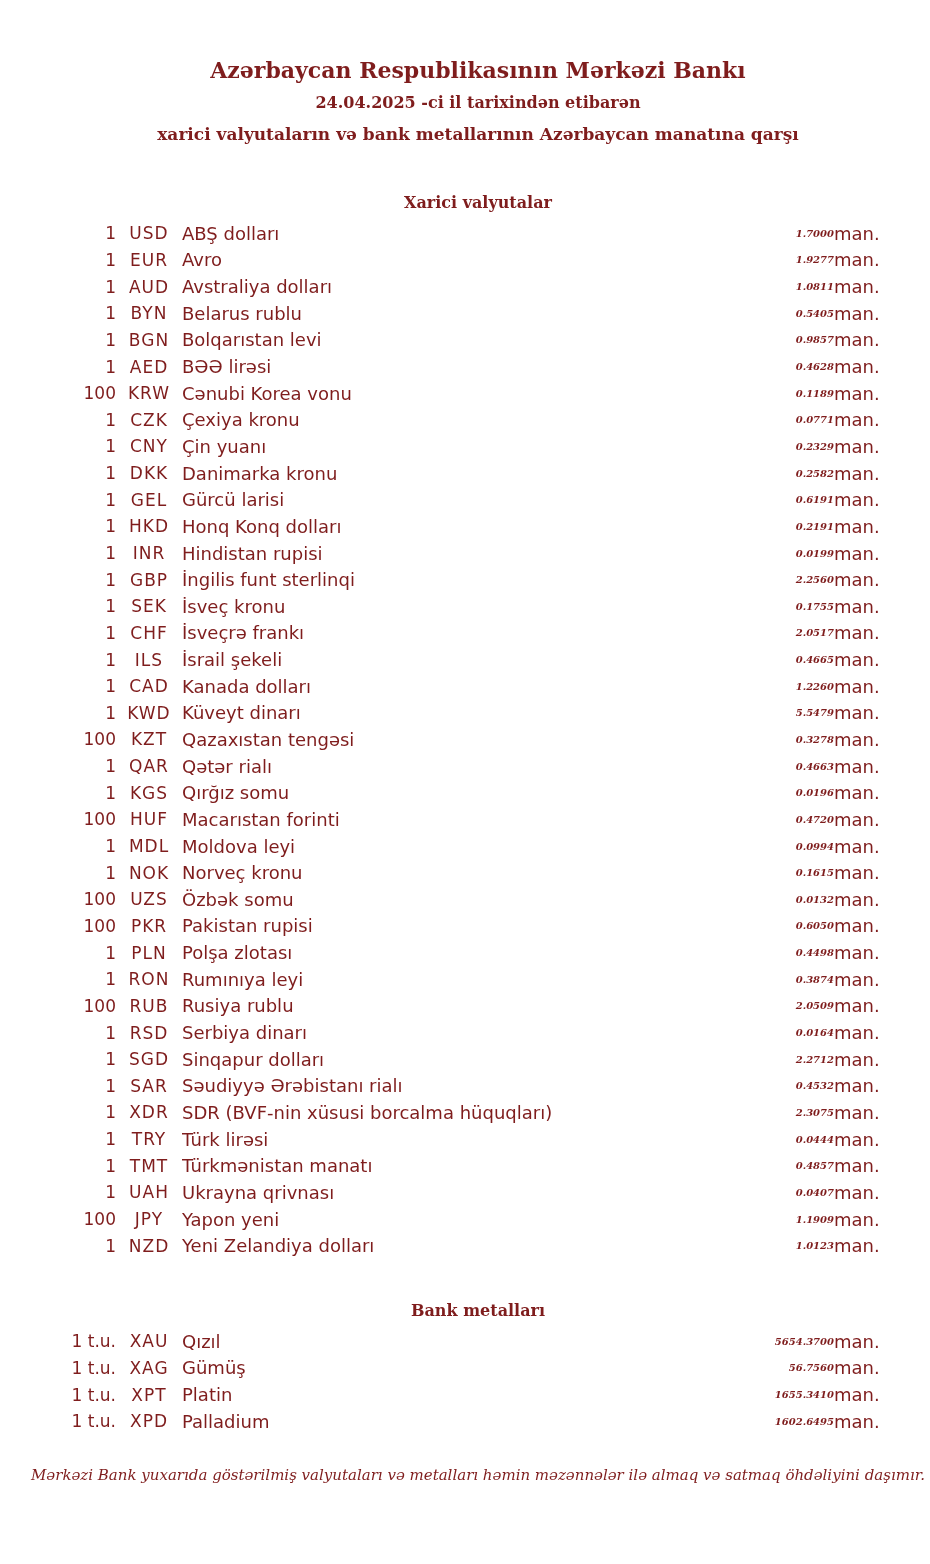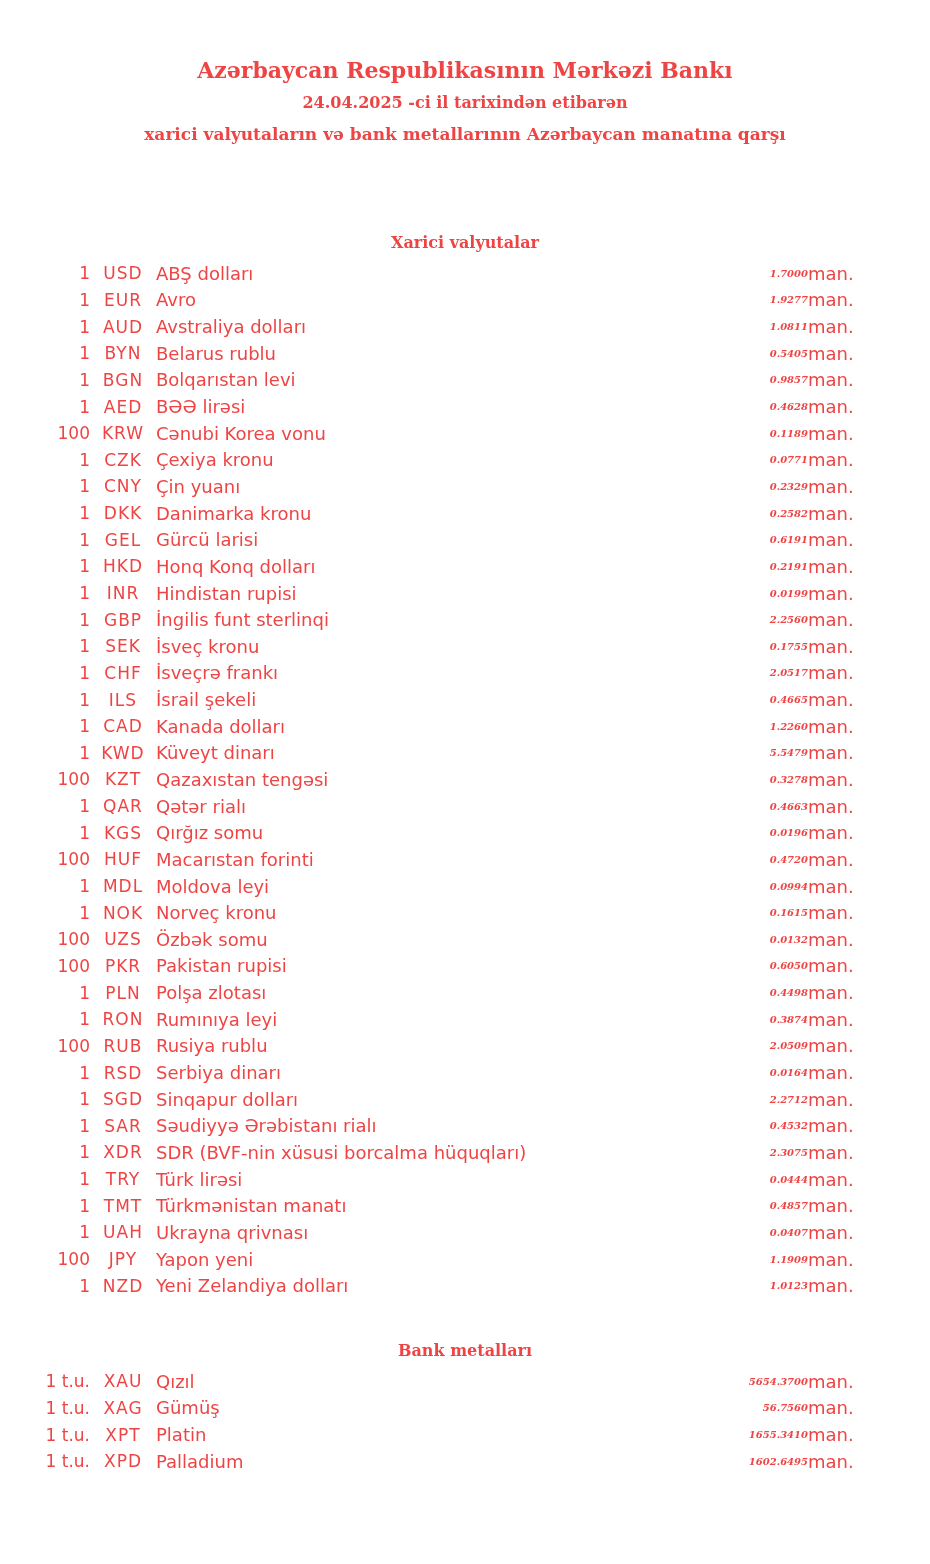--- a/index.html
+++ b/index.html
@@ -6,25 +6,26 @@
     margin: 0;
     padding: 0;
     background: #ffffff;
   }
   .page {
     position: relative;
     width: 930px;
     height: 1564px;
     margin: 0 auto;
     background: #ffffff;
-    color: #ef4444;
+    color: #7f1d1d;
     font-family: "DejaVu Sans", sans-serif;
     box-sizing: border-box;
     padding-top: 56px;
     overflow: hidden;
+    padding-left: 26px;
   }
   
   .page-header {
     text-align: center;
     font-family: "DejaVu Serif", "Liberation Serif", serif;
     font-weight: bold;
   }
   .bank-title {
     font-size: 22px;
     line-height: 28px;
@@ -34,21 +35,21 @@
     font-size: 16px;
     line-height: 22px;
     margin: 0 0 8px 0;
   }
   .subtitle {
     font-size: 17px;
     line-height: 24px;
     margin: 0;
   }
   
-  .section-currencies { margin-top: 86px; }
+  .section-currencies { margin-top: 46px; }
   .section-metals     { margin-top: 41px; }
   .section-heading {
     font-family: "DejaVu Serif", "Liberation Serif", serif;
     font-size: 16px;
     line-height: 22px;
     font-weight: bold;
     text-align: center;
     margin: 0;
   }
   
@@ -429,14 +430,17 @@
             <td class="qty">1 t.u.</td>
             <td class="code">XPD</td>
             <td class="name">Palladium</td>
             <td class="rate">1602.6495</td>
             <td class="unit">man.</td>
           </tr>
         </tbody>
     </table>
   </section>
 
+  <footer class="page-footer">
+    <div class="disclaimer">Mərkəzi Bank yuxarıda göstərilmiş valyutaları və metalları həmin məzənnələr ilə almaq və satmaq öhdəliyini daşımır.</div>
+  </footer>
 
 </div>
 
 </body></html>

